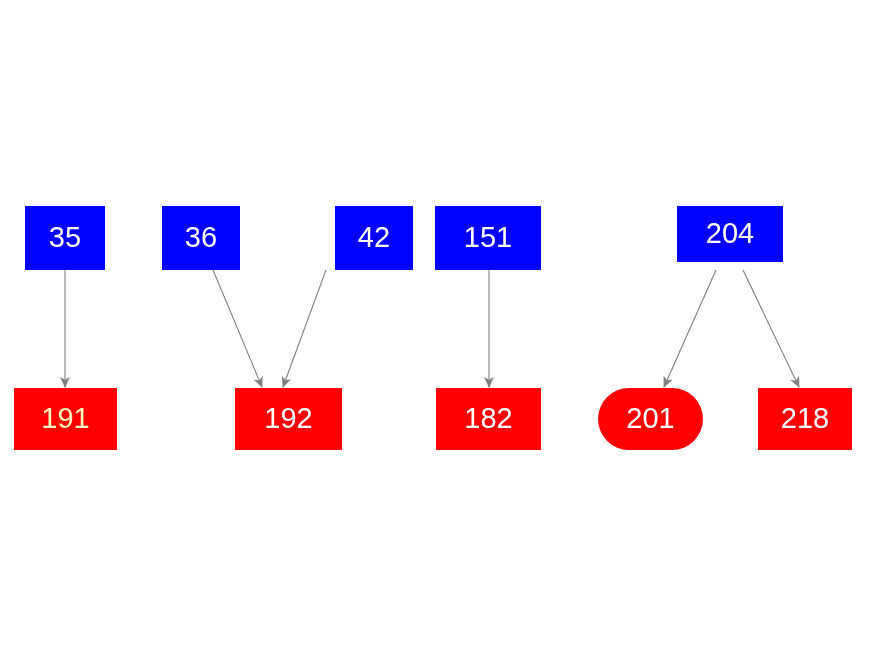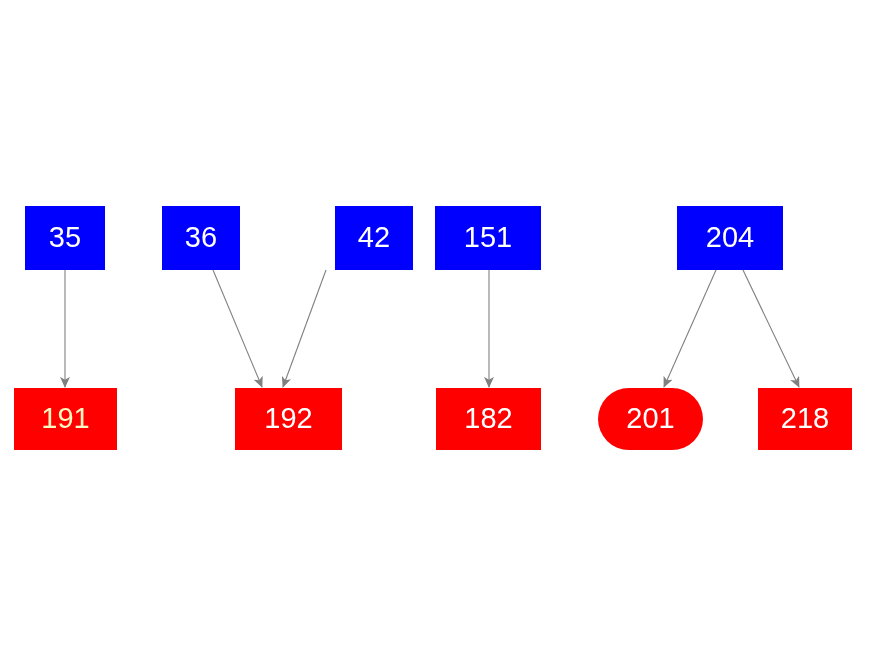--- a/index.html
+++ b/index.html
@@ -77,21 +77,21 @@
       </div>
       <div class="node source" style="left: 162px; top: 206px; width: 78px; height: 64px; background: rgb(0, 0, 255); color: rgb(255, 255, 255);">
         <span class="node-label">36</span>
       </div>
       <div class="node source" style="left: 296px; top: 206px; width: 78px; height: 64px; background: rgb(0, 0, 255); color: rgb(255, 255, 255); margin-left: 39px;">
         <span class="node-label">42</span>
       </div>
       <div class="node source" style="left: 435px; top: 206px; width: 106px; height: 64px; background: rgb(0, 0, 255); color: rgb(255, 255, 255);">
         <span class="node-label">151</span>
       </div>
-      <div class="node source" style="left: 677px; top: 206px; width: 106px; height: 64px; background: rgb(0, 0, 255); color: rgb(255, 255, 255);">
+      <div class="node source" style="left: 677px; top: 206px; width: 106px; height: 56px; background: rgb(0, 0, 255); color: rgb(255, 255, 255);">
         <span class="node-label">204</span>
       </div>
       <div class="node target" style="left: 14px; top: 388px; width: 103px; height: 62px; background: rgb(255, 0, 0); color: #fef9c3;">
         <span class="node-label">191</span>
       </div>
       <div class="node target" style="left: 235px; top: 388px; width: 107px; height: 62px; background: rgb(255, 0, 0); color: rgb(255, 255, 255);">
         <span class="node-label">192</span>
       </div>
       <div class="node target" style="left: 436px; top: 388px; width: 105px; height: 62px; background: rgb(255, 0, 0); color: rgb(255, 255, 255); text-align: right;">
         <span class="node-label">182</span>

